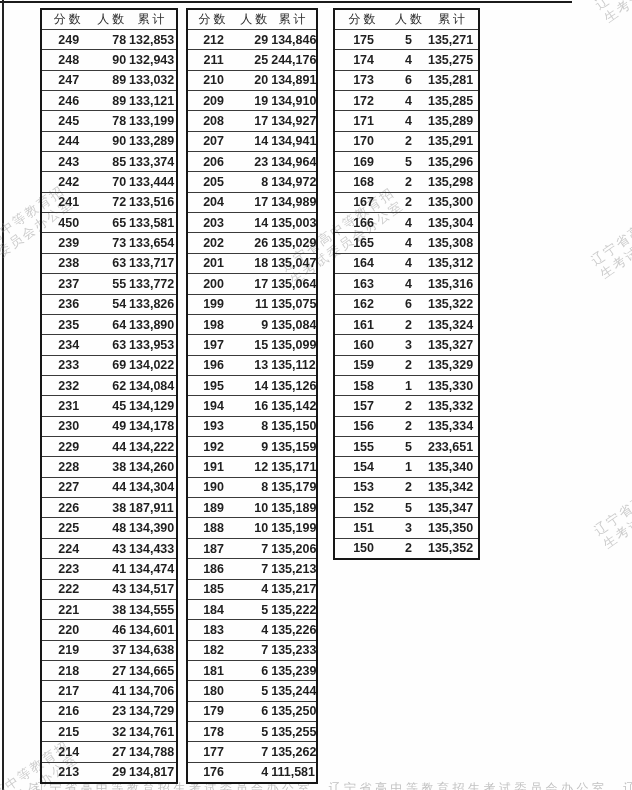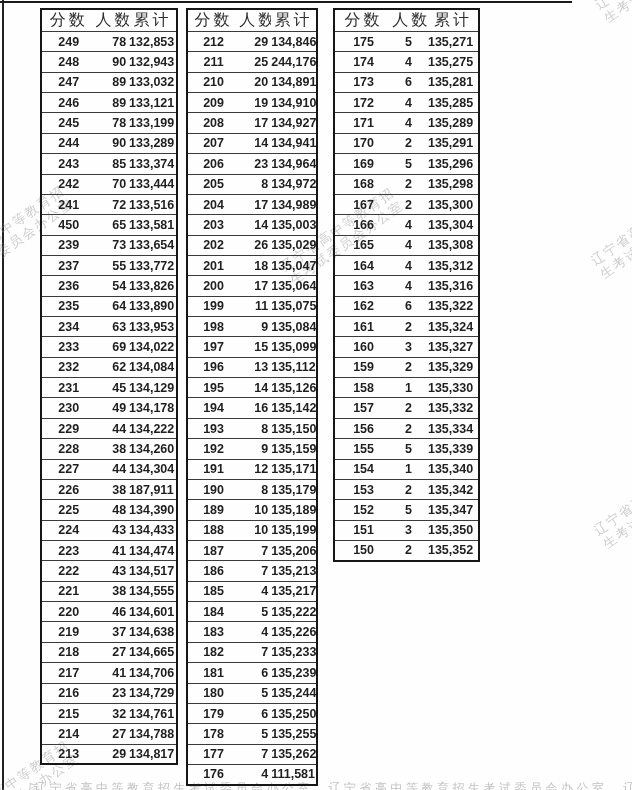--- a/index.html
+++ b/index.html
@@ -33,21 +33,21 @@
     position:absolute;border-collapse:collapse;border:2px solid #161616;
     table-layout:fixed;z-index:2;background:transparent;
   }
   #t1{left:40px;top:8px;width:138px;}
   #t2{left:186px;top:8px;width:132px;}
   #t3{left:333px;top:8px;width:147px;}
   .t tr{height:20.37px;}
   .t th,.t td{border-top:1px solid #3a3a3a;padding:0;white-space:nowrap;overflow:hidden;}
   .t thead th{border-top:none;}
   .t th{
-    font-size:16px;font-weight:500;color:#2e2e2e;
+    font-size:12px;font-weight:500;color:#2e2e2e;
     letter-spacing:3px;text-align:center;
   }
   .t td{font-size:12.5px;font-weight:600;color:#1f1f1f;}
   .c-score{width:40%;}
   td.c-score{text-align:center;}
   .c-count{width:25%;}
   td.c-count{text-align:right;padding-right:3px;}
   .c-cum{width:35%;}
   td.c-cum{text-align:right;padding-right:6px;}
   #t3 td.c-count,#t3 td.c-cum{padding-right:16px;}
@@ -154,20 +154,25 @@
           <td class="c-count">65</td>
           <td class="c-cum">133,581</td>
         </tr>
 
         <tr>
           <td class="c-score">239</td>
           <td class="c-count">73</td>
           <td class="c-cum">133,654</td>
         </tr>
 
+        <tr>
+          <td class="c-score">238</td>
+          <td class="c-count">63</td>
+          <td class="c-cum">133,717</td>
+        </tr>
 
         <tr>
           <td class="c-score">237</td>
           <td class="c-count">55</td>
           <td class="c-cum">133,772</td>
         </tr>
 
         <tr>
           <td class="c-score">236</td>
           <td class="c-count">54</td>
@@ -674,21 +679,21 @@
 
         <tr>
           <td class="c-score">156</td>
           <td class="c-count">2</td>
           <td class="c-cum">135,334</td>
         </tr>
 
         <tr>
           <td class="c-score">155</td>
           <td class="c-count">5</td>
-          <td class="c-cum">135,339</td>
+          <td class="c-cum">233,651</td>
         </tr>
 
         <tr>
           <td class="c-score">154</td>
           <td class="c-count">1</td>
           <td class="c-cum">135,340</td>
         </tr>
 
         <tr>
           <td class="c-score">153</td>

